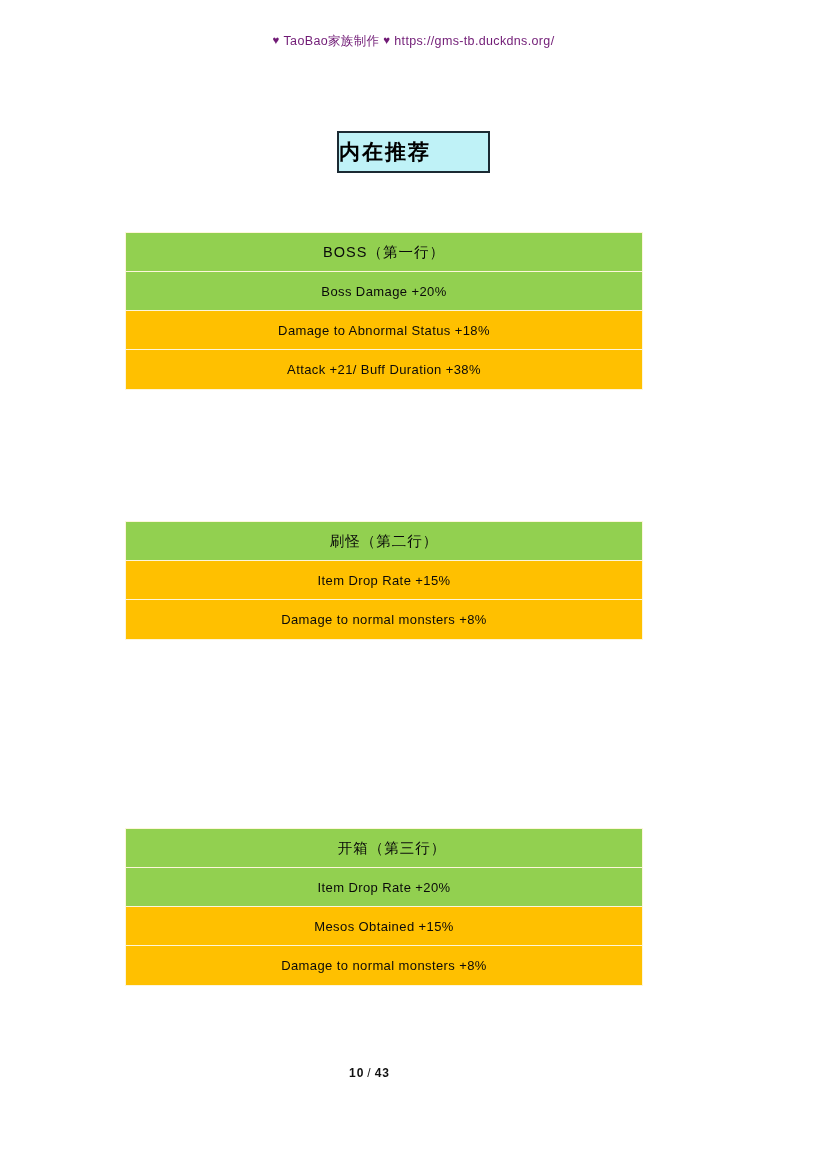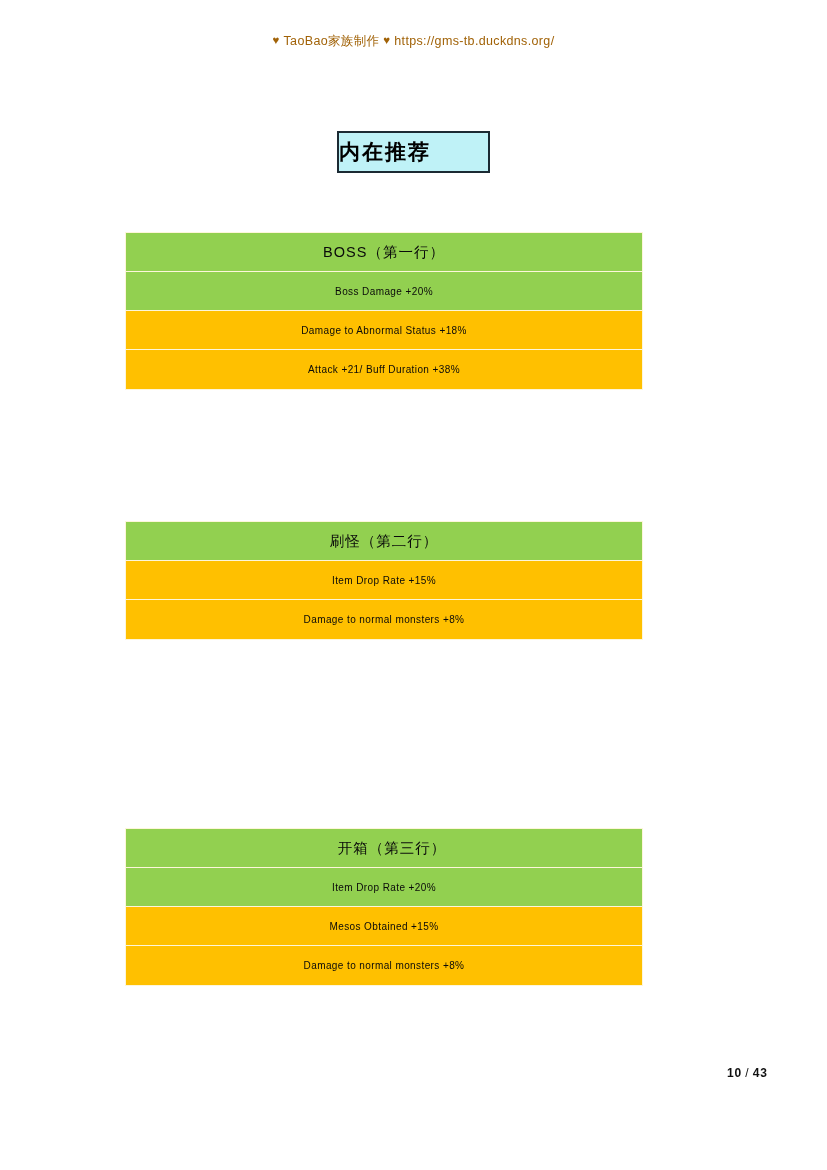--- a/index.html
+++ b/index.html
@@ -19,21 +19,21 @@
 
   
   .page-header {
     position: absolute;
     top: 33px;
     left: 0;
     width: 827px;
     text-align: center;
     font-size: 12.5px;
     letter-spacing: 0.35px;
-    color: #a16207;
+    color: #701a75;
     white-space: nowrap;
   }
   .page-header .heart {
     font-size: 11.5px;
     vertical-align: 1px;
   }
   .page-header .hdr-seg { display: inline; }
 
   
   .title-wrap {
@@ -67,45 +67,44 @@
     border: 1px solid #fdf6da;
   }
   #sect-0 { top: 232px; }
   #sect-1 { top: 521px; }
   #sect-2 { top: 828px; }
 
   .row {
     height: 39px;
     line-height: 39px;
     text-align: center;
-    font-size: 10px;
+    font-size: 13px;
     letter-spacing: 0.4px;
     color: #0a0a0a;
     border-bottom: 1px solid #fdf6da;
     box-sizing: border-box;
     white-space: nowrap;
     overflow: hidden;
   }
   .row:last-child { border-bottom: none; }
   .row.green  { background: #92d050; }
   .row.orange { background: #ffc000; }
   .row.head   { font-size: 14.5px; letter-spacing: 1px; }
 
   
   .page-footer {
     position: absolute;
     top: 1066px;
     left: 0;
     width: 739px;
-    text-align: right;
+    text-align: center;
     font-size: 12px;
     font-weight: 700;
     letter-spacing: 1px;
     color: #111111;
-    margin-left: 29px;
   }
   .page-footer .sep { font-weight: 400; padding: 0 3px; }
 </style>
 </head>
 <body style="background: rgb(255, 255, 255);">
 
 <div class="page-header">
   <span class="heart">♥</span><span class="hdr-seg">&nbsp;</span><span>TaoBao家族制作</span><span class="hdr-seg">&nbsp;</span><span class="heart">♥</span><span class="hdr-seg">&nbsp;</span><span>https://gms-tb.duckdns.org/</span>
 </div>
 

